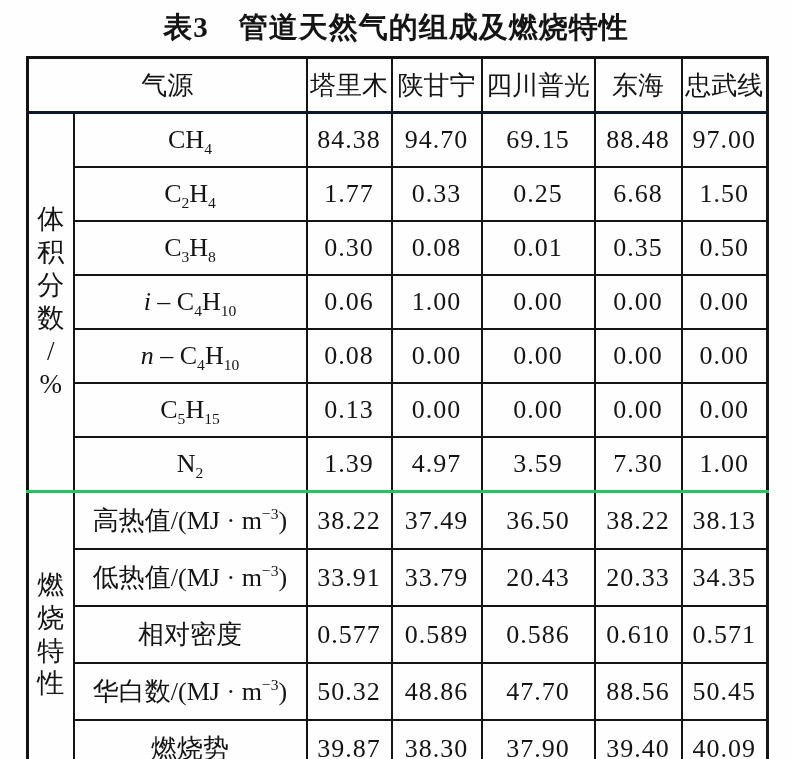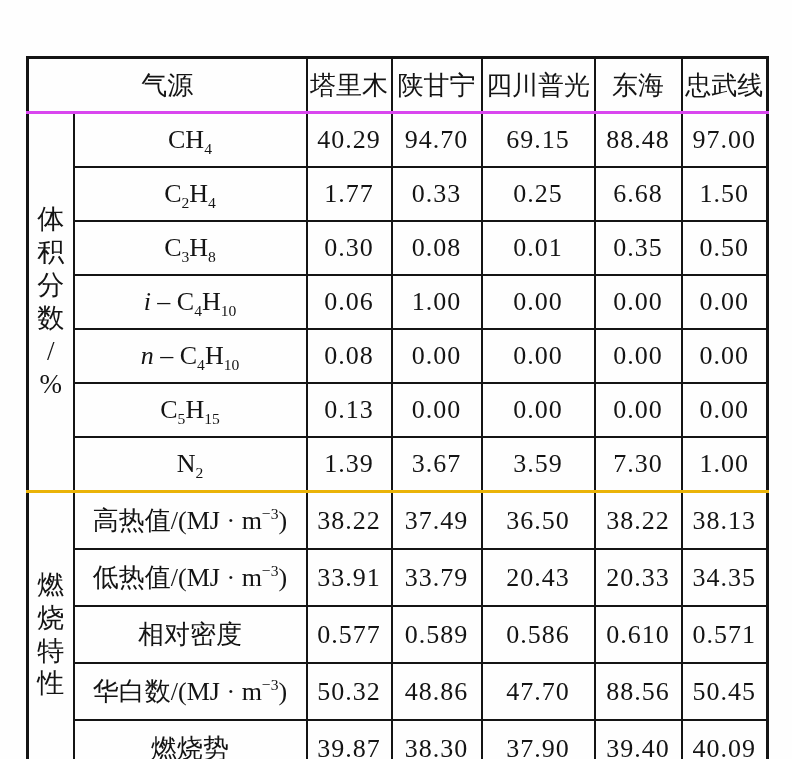--- a/index.html
+++ b/index.html
@@ -37,44 +37,45 @@
   }
   table.gas th, table.gas td {
     border: 2px solid #141414;
     text-align: center;
     vertical-align: middle;
     padding: 0;
     font-size: 26px;
     font-weight: normal;
     overflow: hidden;
   }
-  tr.head th { height: 52px; border-bottom: 3px solid #d946ef; }
+  tr.head th { height: 52px; border-bottom: 3px solid #0f172a; }
   tr.vrow td  { height: 52px; }
   tr.crow td  { height: 55px; }
-  tr.sec-start td { border-top: 3px solid #eab308; }
+  tr.sec-start td { border-top: 3px solid #22c55e; }
   td.num { letter-spacing: 1px; }
   td.prop-label { font-size: 24px; }
   sub { font-size: 0.60em; line-height: 0; }
   sup { font-size: 0.60em; line-height: 0; }
   i { font-family: "Liberation Serif", "DejaVu Serif", serif; }
   .vlabel {
     display: flex;
     flex-direction: column;
     align-items: center;
     justify-content: center;
     line-height: 1.22;
     font-size: 27px;
   }
   .vchar { display: block; }
 </style>
 </head>
 <body>
 
 <div class="page">
 
+  <div class="caption">表3　管道天然气的组成及燃烧特性</div>
 
   <table class="gas">
     <colgroup>
       <col style="width:46px">
       <col style="width:233px">
       <col style="width:85px">
       <col style="width:90px">
       <col style="width:113px">
       <col style="width:87px">
       <col style="width:86px">
@@ -96,21 +97,21 @@
           <div class="vlabel">
               <span class="vchar">体</span>
               <span class="vchar">积</span>
               <span class="vchar">分</span>
               <span class="vchar">数</span>
               <span class="vchar">/</span>
               <span class="vchar">%</span>
             </div>
         </td>
         <td>CH<sub>4</sub></td>
-        <td class="num">40.29</td>
+        <td class="num">84.38</td>
         <td class="num">94.70</td>
         <td class="num">69.15</td>
         <td class="num">88.48</td>
         <td class="num">97.00</td>
       </tr>
       <tr class="vrow">
         <td>C<sub>2</sub>H<sub>4</sub></td>
         <td class="num">1.77</td>
         <td class="num">0.33</td>
         <td class="num">0.25</td>
@@ -145,21 +146,21 @@
         <td>C<sub>5</sub>H<sub>15</sub></td>
         <td class="num">0.13</td>
         <td class="num">0.00</td>
         <td class="num">0.00</td>
         <td class="num">0.00</td>
         <td class="num">0.00</td>
       </tr>
       <tr class="vrow">
         <td>N<sub>2</sub></td>
         <td class="num">1.39</td>
-        <td class="num">3.67</td>
+        <td class="num">4.97</td>
         <td class="num">3.59</td>
         <td class="num">7.30</td>
         <td class="num">1.00</td>
       </tr>
 
       <tr class="crow sec-start">
         <td rowspan="5">
           <div class="vlabel">
               <span class="vchar">燃</span>
               <span class="vchar">烧</span>

